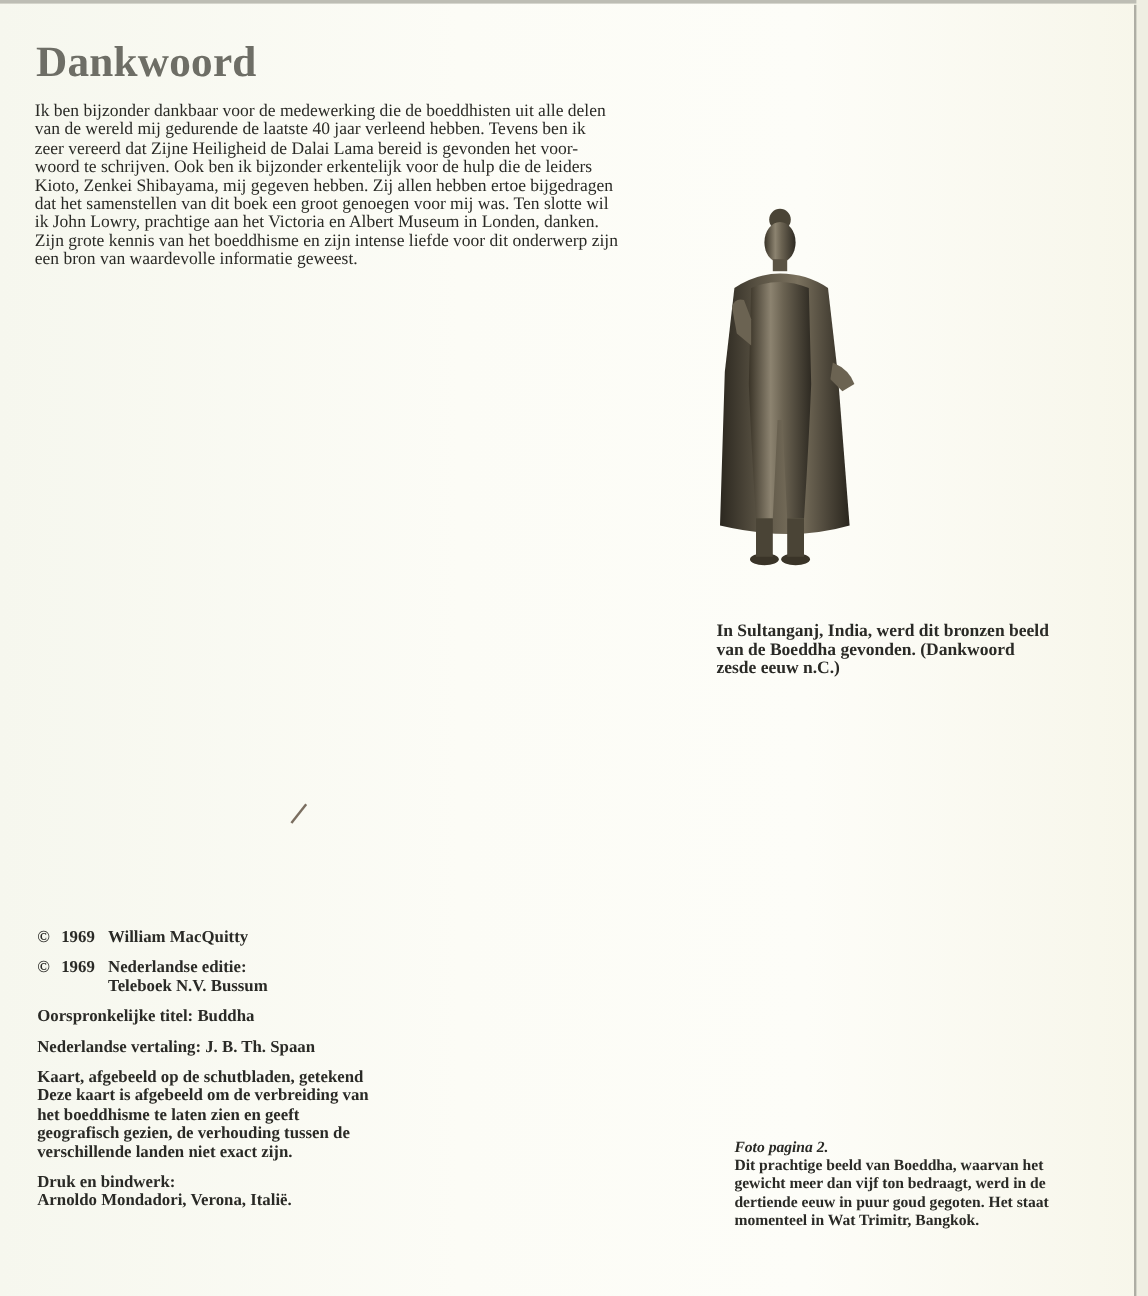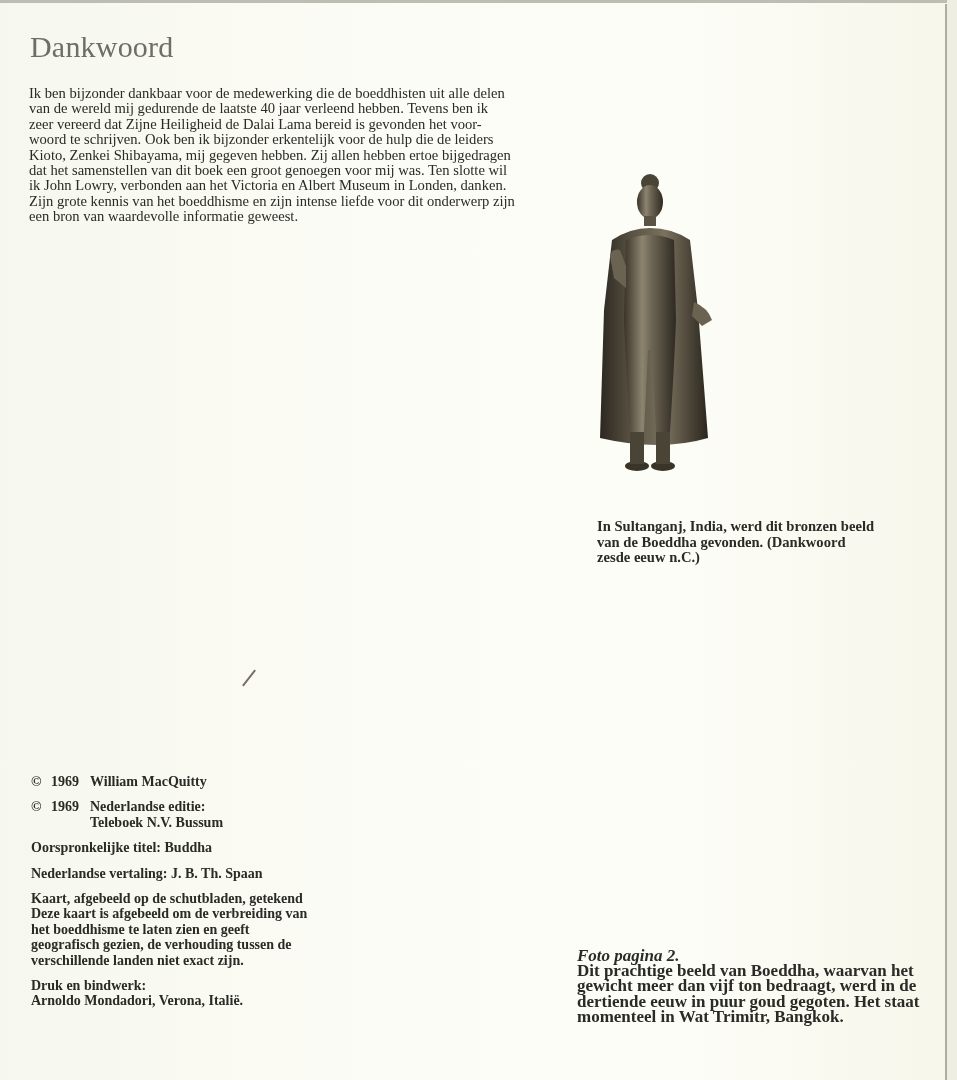--- a/index.html
+++ b/index.html
@@ -11,21 +11,21 @@
     }
     .page-bg {
       position: absolute; inset: 0;
       background: linear-gradient(90deg, #f6f7ee 0%, #fcfcf6 40%, #fdfdf8 70%, #f7f6ea 100%);
     }
     .top-edge { position: absolute; left: 0; top: 0; width: 957px; height: 3px; background: #bdbdb4; }
     .right-crease { position: absolute; left: 945px; top: 4px; width: 2px; height: 1076px; background: #8f8f86; opacity: 0.7; }
     .right-strip { position: absolute; left: 947px; top: 0; width: 10px; height: 1080px; background: #efeee2; }
     .title {
       position: absolute; left: 30px; top: 30px;
-      font-size: 30px; color: #6e6e66; font-weight: normal; margin: 0; letter-spacing: 0.2px;
+      font-size: 36px; color: #6e6e66; font-weight: bold; margin: 0; letter-spacing: 0.2px;
     }
     .intro {
       position: absolute; left: 29px; top: 86px; width: 530px;
       font-size: 14.6px; line-height: 15.4px; margin: 0;
     }
     .intro span { display: block; white-space: nowrap; }
     .statue {
       position: absolute; left: 590px; top: 170px; width: 140px; height: 310px;
     }
     .caption1 {
@@ -36,43 +36,43 @@
     .stray-mark {
       position: absolute; left: 239px; top: 677px; width: 20px; height: 2px; background: #7a6e60;
       transform: rotate(-52deg); transform-origin: center;
     }
     .credits { position: absolute; left: 31px; top: 774px; width: 300px; font-size: 14px; line-height: 15.4px; }
     .credits .block { margin-bottom: 10px; }
     .copy-row { display: flex; }
     .copy-row .sym { width: 20px; }
     .copy-row .year { width: 39px; }
     .caption2 {
-      position: absolute; left: 577px; top: 948px; width: 320px;
-      font-size: 17px; line-height: 15.2px;
+      position: absolute; left: 612px; top: 948px; width: 320px;
+      font-size: 13px; line-height: 15.2px;
     }
     .caption2 .label { font-style: italic; }
   </style>
 </head>
 <body>
 
 <div class="page-bg"></div>
 <div class="top-edge"></div>
 <div class="right-strip"></div>
 <div class="right-crease"></div>
 
 <h1 class="title">Dankwoord</h1>
 
 <div class="intro">
   <span>Ik ben bijzonder dankbaar voor de medewerking die de boeddhisten uit alle delen</span>
   <span>van de wereld mij gedurende de laatste 40 jaar verleend hebben. Tevens ben ik</span>
   <span>zeer vereerd dat Zijne Heiligheid de Dalai Lama bereid is gevonden het voor-</span>
   <span>woord te schrijven. Ook ben ik bijzonder erkentelijk voor de hulp die de leiders</span>
   <span>Kioto, Zenkei Shibayama, mij gegeven hebben. Zij allen hebben ertoe bijgedragen</span>
   <span>dat het samenstellen van dit boek een groot genoegen voor mij was. Ten slotte wil</span>
-  <span>ik John Lowry, verbonden aan het Victoria en Albert Museum in Londen, danken.</span>
+  <span>ik John Lowry, prachtige aan het Victoria en Albert Museum in Londen, danken.</span>
   <span>Zijn grote kennis van het boeddhisme en zijn intense liefde voor dit onderwerp zijn</span>
   <span>een bron van waardevolle informatie geweest.</span>
 </div>
 
 <svg class="statue" viewBox="0 0 140 310" aria-label="Bronzen beeld van de staande Boeddha">
   <defs>
     <linearGradient id="bronze" x1="0" x2="1" y1="0" y2="0">
       <stop offset="0" stop-color="#3a3428"></stop>
       <stop offset="0.35" stop-color="#8c8370"></stop>
       <stop offset="0.55" stop-color="#6b6352"></stop>

